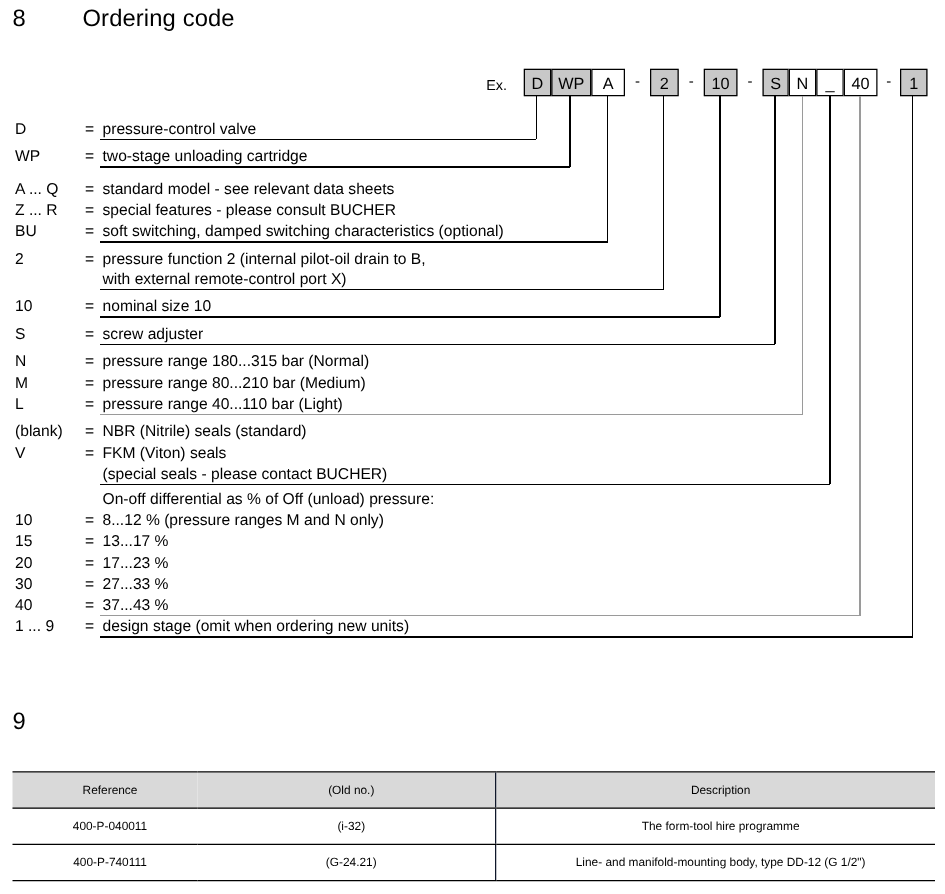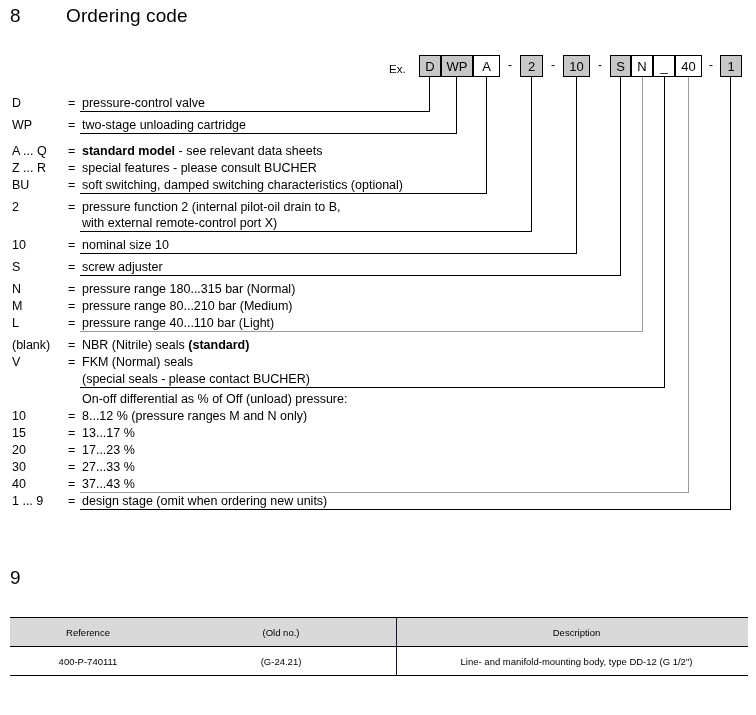--- a/index.html
+++ b/index.html
@@ -90,21 +90,21 @@
   .leg-eq {
     position: absolute;
     left: 68px; top: 0;
     font-size: 12.5px;
   }
   .leg-txt {
     position: absolute;
     left: 82px; top: 0;
     font-size: 12.5px;
   }
-  .leg-txt b { font-weight: 700; }
+  .leg-txt b { font-weight: 400; }
 
   
   #datasheets {
     position: absolute;
     left: 10px; top: 617px;
     width: 738px;
     border-collapse: collapse;
     font-size: 9.5px;
   }
   #datasheets th, #datasheets td {
@@ -235,21 +235,21 @@
       <span class="leg-txt">pressure range   40...110 bar (Light)</span>
     </div>
     <div class="leg-row" style="top: 242px;">
       <span class="leg-key">(blank)</span>
       <span class="leg-eq">=</span>
       <span class="leg-txt"><span>NBR (Nitrile) seals  </span><b>(standard)</b></span>
     </div>
     <div class="leg-row" style="top: 259px;">
       <span class="leg-key">V</span>
       <span class="leg-eq">=</span>
-      <span class="leg-txt">FKM (Normal) seals</span>
+      <span class="leg-txt">FKM (Viton) seals</span>
     </div>
     <div class="leg-row" style="top: 276px;">
       <span class="leg-txt">(special seals - please contact BUCHER)</span>
     </div>
     <div class="leg-row" style="top: 296px;">
       <span class="leg-txt">On-off differential as % of Off (unload) pressure:</span>
     </div>
     <div class="leg-row" style="top: 313px;">
       <span class="leg-key">10</span>
       <span class="leg-eq">=</span>
@@ -289,18 +289,23 @@
 <table id="datasheets">
   <thead>
     <tr>
       <th class="col-ref">Reference</th>
       <th class="col-old">(Old no.)</th>
       <th class="col-desc">Description</th>
     </tr>
   </thead>
   <tbody>
       <tr>
+        <td class="col-ref">400-P-040011</td>
+        <td class="col-old">(i-32)</td>
+        <td class="col-desc">The form-tool hire programme</td>
+      </tr>
+      <tr>
         <td class="col-ref">400-P-740111</td>
         <td class="col-old">(G-24.21)</td>
         <td class="col-desc">Line- and manifold-mounting body, type DD-12 (G 1/2")</td>
       </tr>
     </tbody>
 </table>
 
 </body></html>

